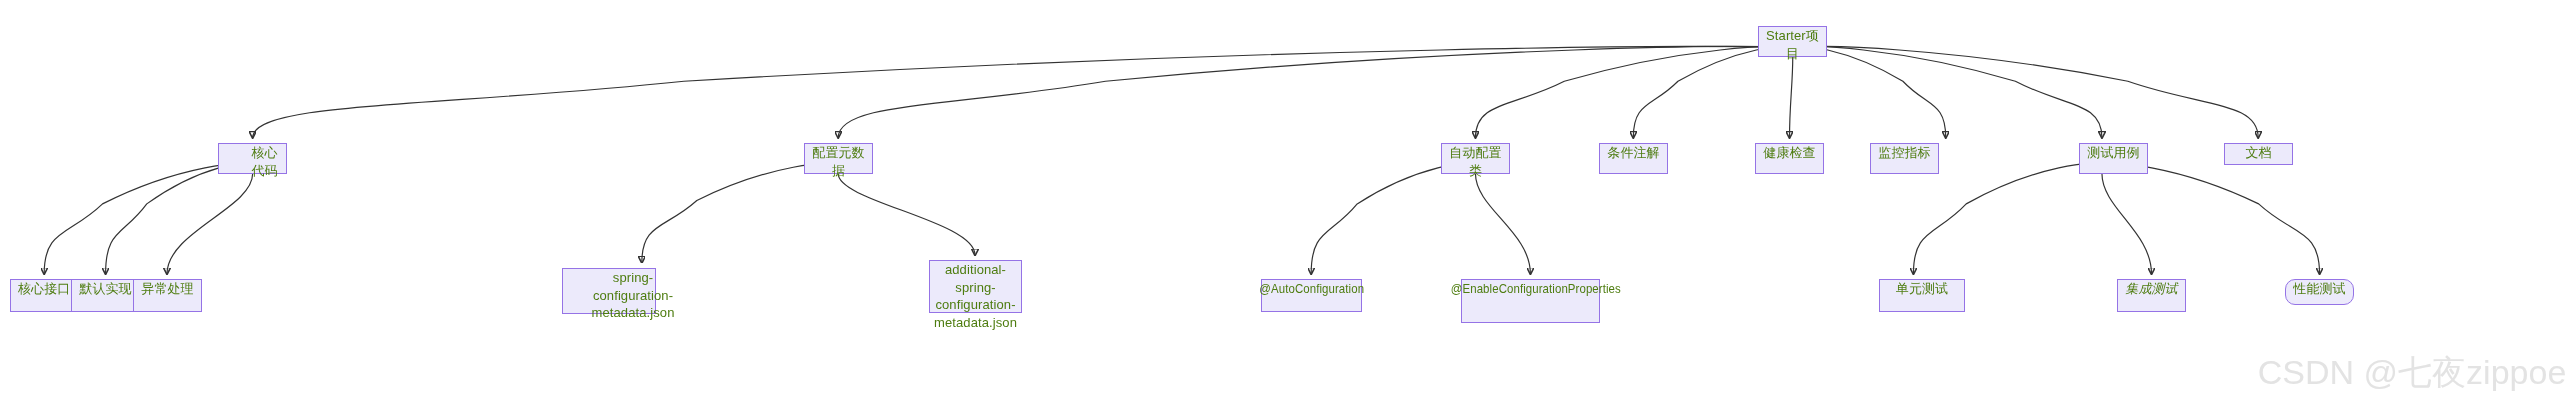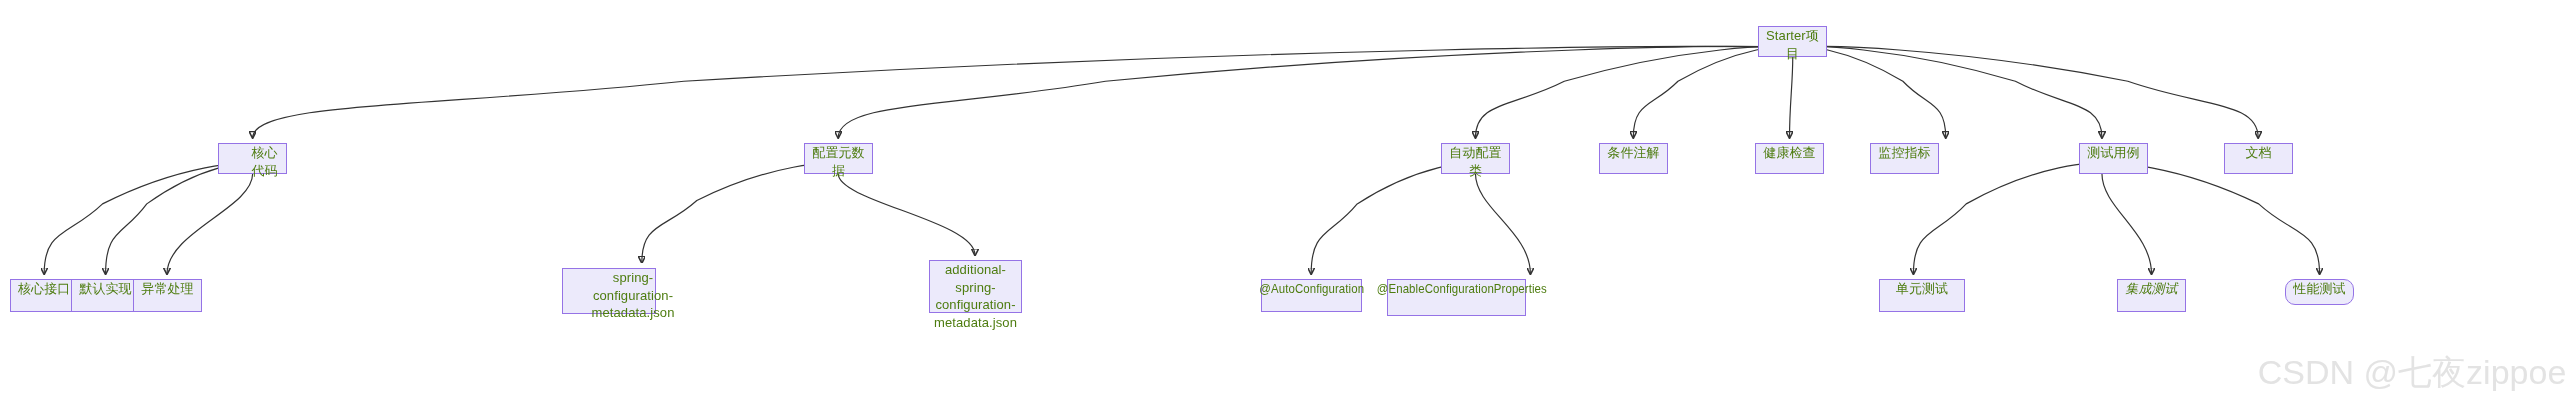--- a/index.html
+++ b/index.html
@@ -71,42 +71,42 @@
       </div>
       <div class="node" style="left: 1755px; top: 143px; width: 69px; height: 31px;">
         <span>健康检查</span>
       </div>
       <div class="node" style="left: 1870px; top: 143px; width: 69px; height: 31px;">
         <span>监控指标</span>
       </div>
       <div class="node" style="left: 2067px; top: 143px; width: 69px; height: 31px; margin-left: 12px;">
         <span>测试用例</span>
       </div>
-      <div class="node" style="left: 2224px; top: 143px; width: 69px; height: 31px;">
+      <div class="node" style="left: 2224px; top: 143px; width: 69px; height: 22px;">
         <span>文档</span>
       </div>
       <div class="node" style="left: 9.7px; top: 279px; width: 69px; height: 33px;">
         <span>核心接口</span>
       </div>
       <div class="node" style="left: 71px; top: 279px; width: 69px; height: 33px;">
         <span>默认实现</span>
       </div>
       <div class="node" style="left: 133px; top: 279px; width: 69px; height: 33px;">
         <span>异常处理</span>
       </div>
       <div class="node" style="left: 562px; top: 268px; width: 94px; height: 46px; padding-left: 48px;">
         <span>spring-configuration-metadata.json</span>
       </div>
       <div class="node" style="left: 929px; top: 260px; width: 93px; height: 53px;">
         <span>additional-spring-configuration-metadata.json</span>
       </div>
       <div class="node squeeze" style="left: 1261px; top: 279px; width: 101px; height: 33px;">
         <span>@AutoConfiguration</span>
       </div>
-      <div class="node squeeze" style="left: 1387px; top: 279px; width: 139px; height: 37px; padding-left: 10px;">
+      <div class="node squeeze" style="left: 1461px; top: 279px; width: 139px; height: 44px; padding-left: 10px;">
         <span>@EnableConfigurationProperties</span>
       </div>
       <div class="node" style="left: 1879px; top: 279px; width: 86px; height: 33px;">
         <span>单元测试</span>
       </div>
       <div class="node" style="left: 2117px; top: 279px; width: 69px; height: 33px; font-style: italic;">
         <span>集成测试</span>
       </div>
       <div class="node" style="left: 2285px; top: 279px; width: 69px; height: 26px; border-radius: 10px;">
         <span>性能测试</span>

